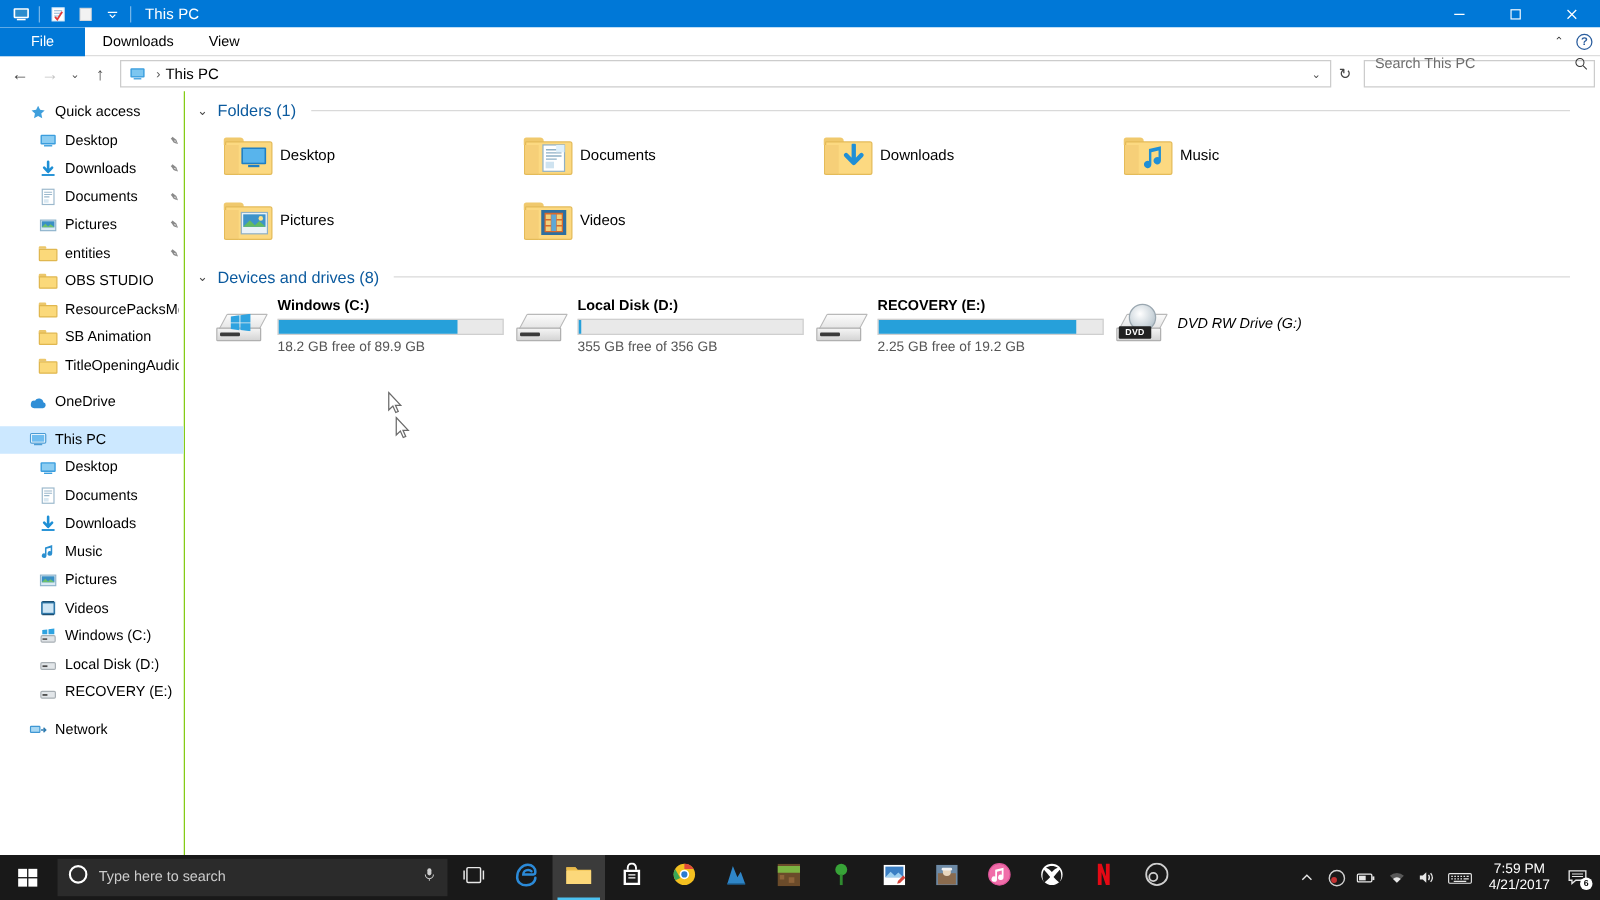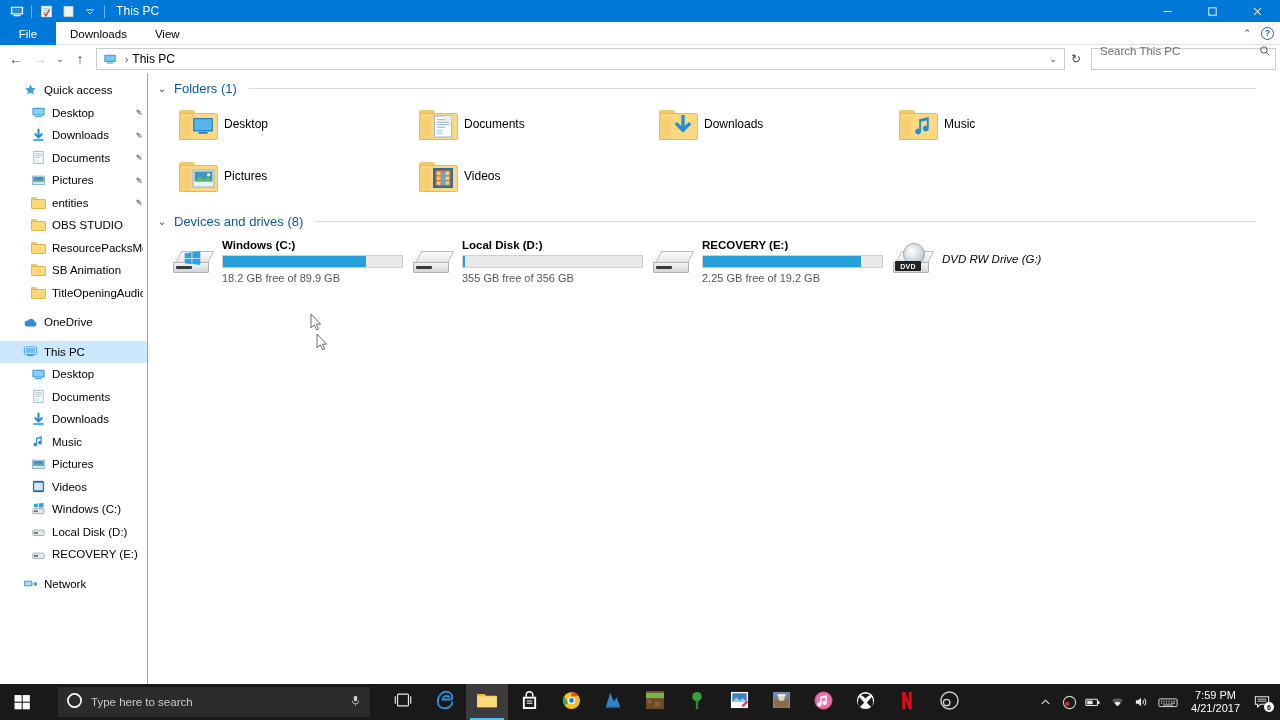--- a/index.html
+++ b/index.html
@@ -25,21 +25,21 @@
   .win-controls { position: absolute; right: 0; top: 0; height: 22px; display: flex; }
   .win-btn { width: 45px; height: 22px; display: flex; align-items: center; justify-content: center; color:#fff; }
 
   
   .ribbon {
     height: 23px; flex: 0 0 23px; background: #ffffff; display: flex; align-items: stretch;
     border-bottom: 1px solid #ddd; position: relative;
   }
   .tab-file {
     background:#0078d7; color:#fff; font-size: 11.5px; display:flex; align-items:center;
-    justify-content:center; width: 56px; height: 23px;
+    justify-content:center; width: 68px; height: 23px;
   }
   .tab {
     font-size: 11.5px; color:#000; display:flex; align-items:center; padding: 0 14px; height: 23px;
   }
   .ribbon-right { margin-left:auto; display:flex; align-items:center; padding-right:6px; gap: 10px; }
   .chev-sm { font-size: 9px; color:#333; }
   .help-circ {
     width: 13px; height: 13px; border-radius:50%; border: 1.3px solid #2a5d9e; color:#2a5d9e;
     font-size: 9px; display:flex; align-items:center; justify-content:center; font-weight:bold;
   }
@@ -183,21 +183,21 @@
     padding: 0 8px; background:#fff;
   }
   .status-text { font-size: 11px; color:#333; }
   .view-btns { margin-left:auto; display:flex; gap: 2px; align-items:center; }
   .vbtn { width: 17px; height: 17px; display:flex; align-items:center; justify-content:center; }
   .vbtn.active { background:#cce8ff; }
 
   
   .taskbar {
     position:absolute; left:0; bottom:0; width: 1280px; height: 36px; background:#191919;
-    display:flex; align-items:center; z-index: 50; gap: 12px;
+    display:flex; align-items:center; z-index: 50;
   }
   .start-btn { width: 44px; height:36px; display:flex; align-items:center; justify-content:center; }
   .cortana {
     width: 312px; height: 30px; background:#2b2b2b; display:flex; align-items:center;
     padding: 0 8px; gap: 8px; margin-left: 2px;
   }
   .cortana-text { color:#ccc; font-size: 11.5px; flex:1; }
   .tb-item {
     width: 42px; height:36px; display:flex; align-items:center; justify-content:center; position:relative;
   }

